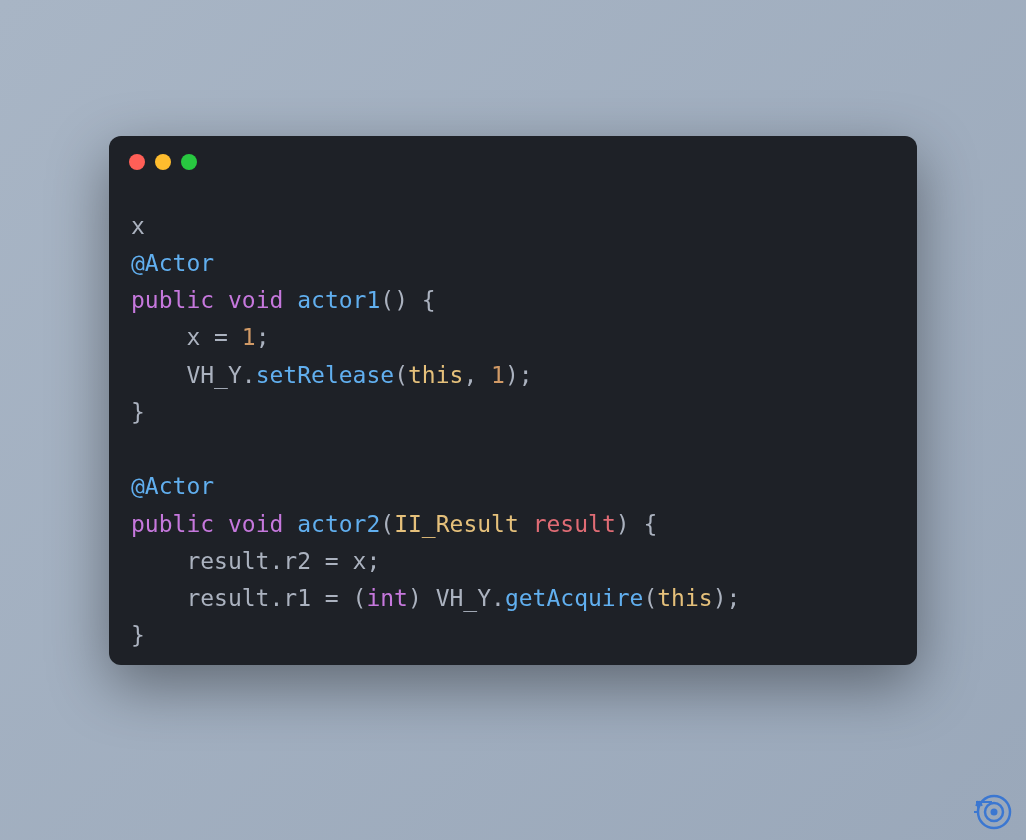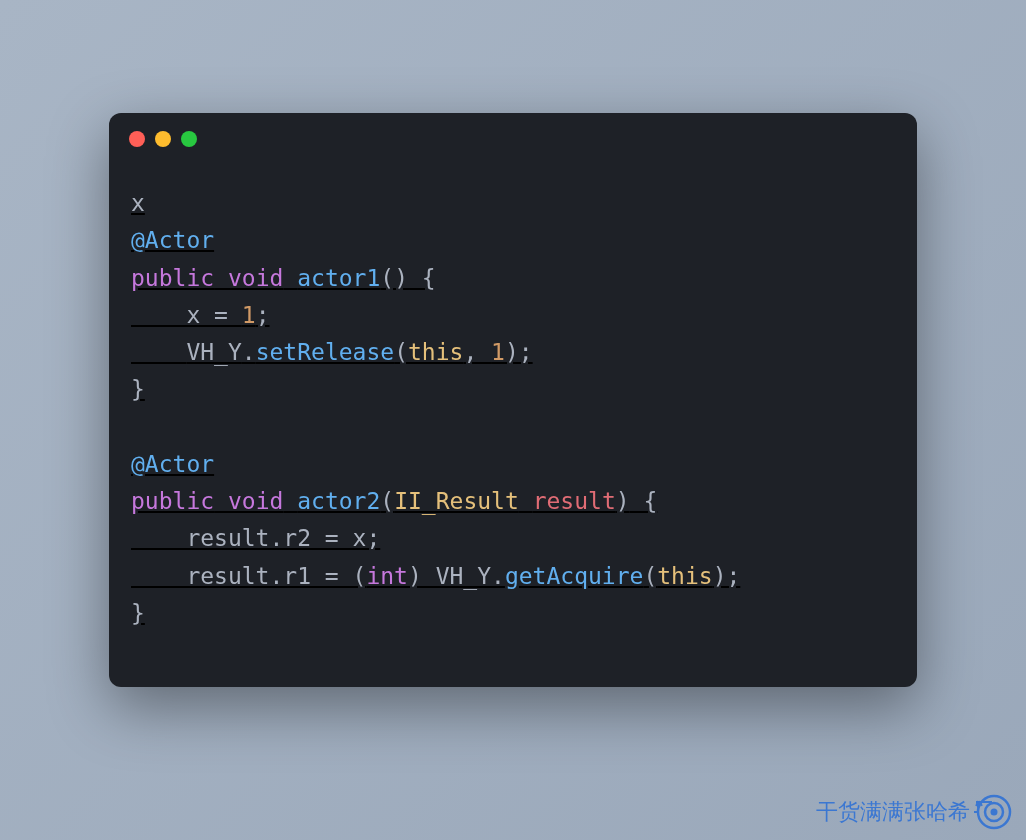--- a/index.html
+++ b/index.html
@@ -16,23 +16,21 @@
       justify-content: center;
       font-family: 'Menlo', 'Monaco', 'Consolas', monospace;
       position: relative;
     }
     .editor-window {
       width: 808px;
       background: #1e2127;
       border-radius: 12px;
       box-shadow: 0 20px 60px rgba(0,0,0,0.4);
       overflow: hidden;
-      padding-bottom: 45px;
       margin-top: -40px;
-      text-decoration: underline;
     }
     .titlebar {
       display: flex;
       align-items: center;
       padding: 18px 20px 8px 20px;
       gap: 10px;
     }
     .dot {
       width: 16px;
       height: 16px;
@@ -93,21 +91,20 @@
 <span class="t-default">}</span>
 
 <span class="t-annotation">@Actor</span>
 <span class="t-keyword">public</span> <span class="t-type">void</span> <span class="t-method">actor2</span><span class="t-default">(</span><span class="t-paramtype">II_Result</span> <span class="t-param">result</span><span class="t-default">)</span><span class="t-default"> {</span>
 <span class="t-default">    result.r2 = x;</span>
 <span class="t-default">    result.r1 = (</span><span class="t-cast">int</span><span class="t-default">) VH_Y.</span><span class="t-method">getAcquire</span><span class="t-default">(</span><span class="t-this">this</span><span class="t-default">);</span>
 <span class="t-default">}</span></div>
 </div>
 
 <div class="watermark">
-  <span>干货满满张哈希</span>
   <svg class="watermark-icon" viewBox="0 0 40 40">
     <circle cx="20" cy="20" r="16" fill="none" stroke="#2b6fd6" stroke-width="2.5"></circle>
     <circle cx="20" cy="20" r="9" fill="none" stroke="#2b6fd6" stroke-width="2.5"></circle>
     <circle cx="20" cy="20" r="3.5" fill="#2b6fd6"></circle>
     <path d="M 3 20 L 0 20 M 2 10 L 18 10" stroke="#2b6fd6" stroke-width="2"></path>
     <path d="M 0 8 l 1 -3 l 1 5 l 1 -7 l 1 4 l 1 -2 l 1 3" fill="none" stroke="#2b6fd6" stroke-width="1.5" transform="translate(2,6)"></path>
   </svg>
 </div>
 
 </body></html>

